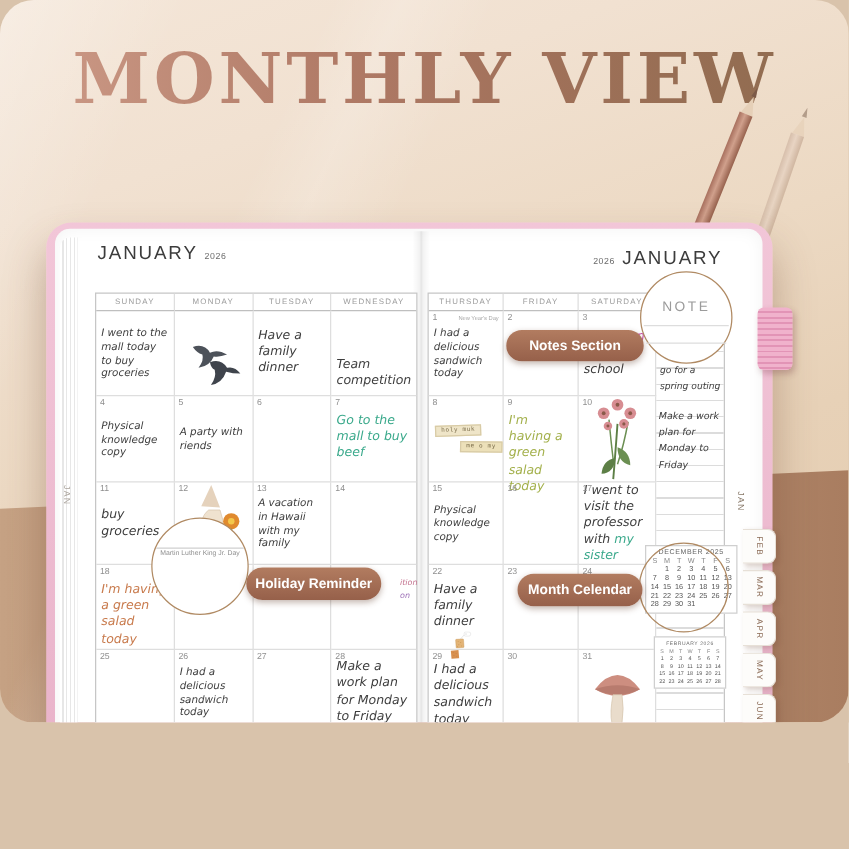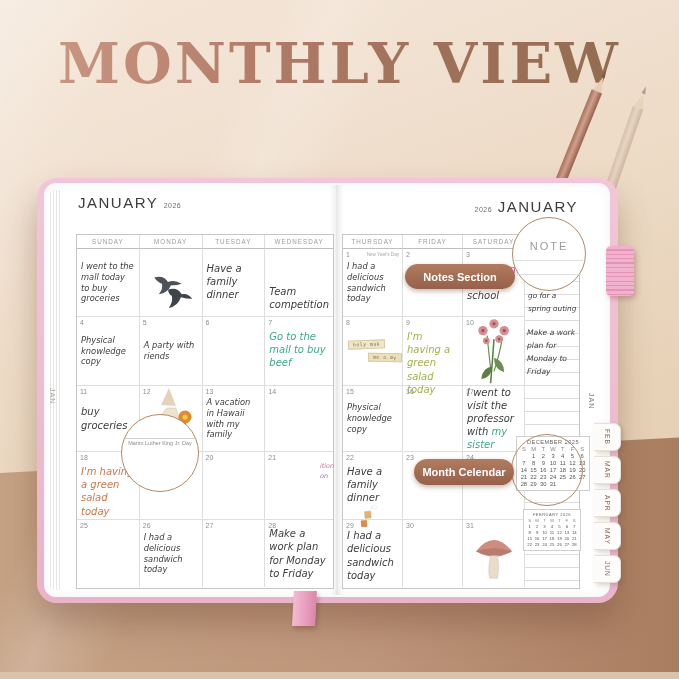--- a/index.html
+++ b/index.html
@@ -1,18 +1,18 @@
 <!DOCTYPE html>
 <html><head>
 <meta charset="utf-8">
 <style>
   html,body{margin:0;padding:0;background:#d9c3ab;}
-  .canvas{position:relative;width:679px;height:672px;overflow:hidden;
+  .canvas{position:relative;width:679px;height:578px;overflow:hidden;
     background:linear-gradient(160deg,#f4e6d8 0%,#f1e1d1 22%,#ecd9c3 48%,#e7d1b7 68%,#e4ccb0 100%);
-    font-family:"Liberation Sans",sans-serif;}
+    font-family:"Liberation Sans",sans-serif;border-radius:27px;}
   
   .streaks{position:absolute;inset:0;pointer-events:none;
     background:linear-gradient(115deg,rgba(255,255,255,.30) 0%,rgba(255,255,255,0) 16%),
                linear-gradient(115deg,rgba(255,255,255,0) 28%,rgba(255,255,255,.18) 34%,rgba(255,255,255,0) 42%);}
   
   .bg-table{position:absolute;inset:0;
     background:linear-gradient(90deg,#c6a284 0%,#bd957a 55%,#a97d60 100%);
     clip-path:polygon(0 70.4%,100% 65.1%,100% 100%,0 100%);}
   
   .title{position:absolute;top:30px;left:0;width:100%;text-align:center;
@@ -461,20 +461,21 @@
     <div class="txt">Martin Luther King Jr. Day</div>
   </div>
   <div class="ring fill note">
     <div class="txt">NOTE</div>
     <div class="l1"></div>
       <div class="l2"></div>
   </div>
   <div class="ring deccal"></div>
 
   <div class="pill notes">Notes Section</div>
+  <div class="pill holiday">Holiday Reminder</div>
   <div class="pill monthcal">Month Celendar</div>
 
   <div class="fragments" id="fragments">
       <div style="color: rgb(196, 115, 143);">ition</div>
       <div style="color: rgb(154, 108, 181);">on</div>
     </div>
 
   <div id="tabs">
       <div class="tab" style="top: 423px;">
         <span>FEB</span>

